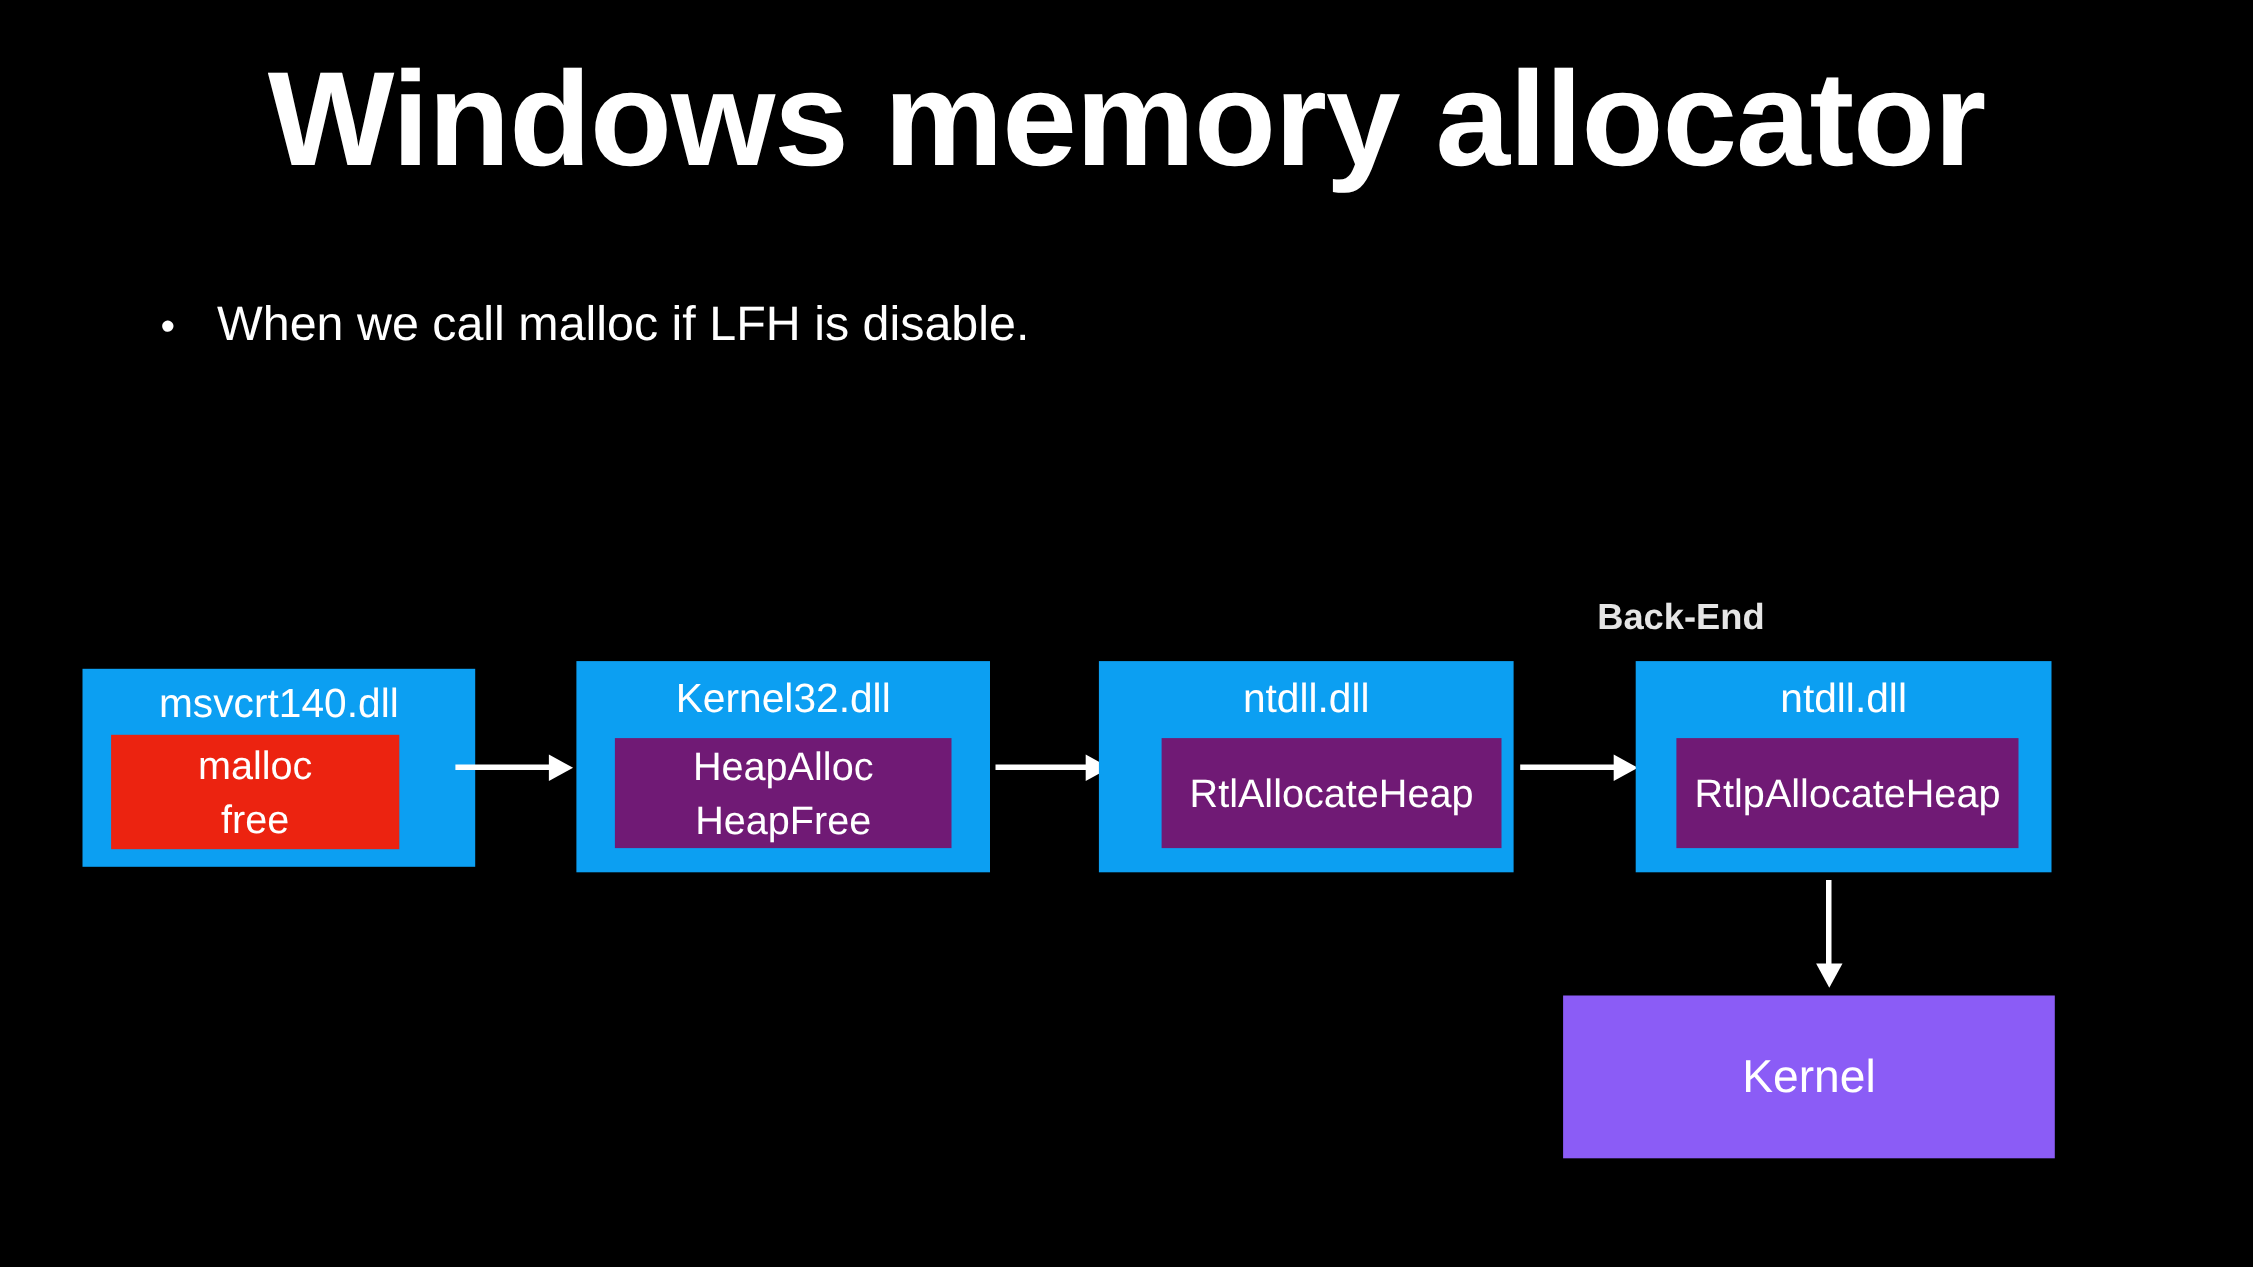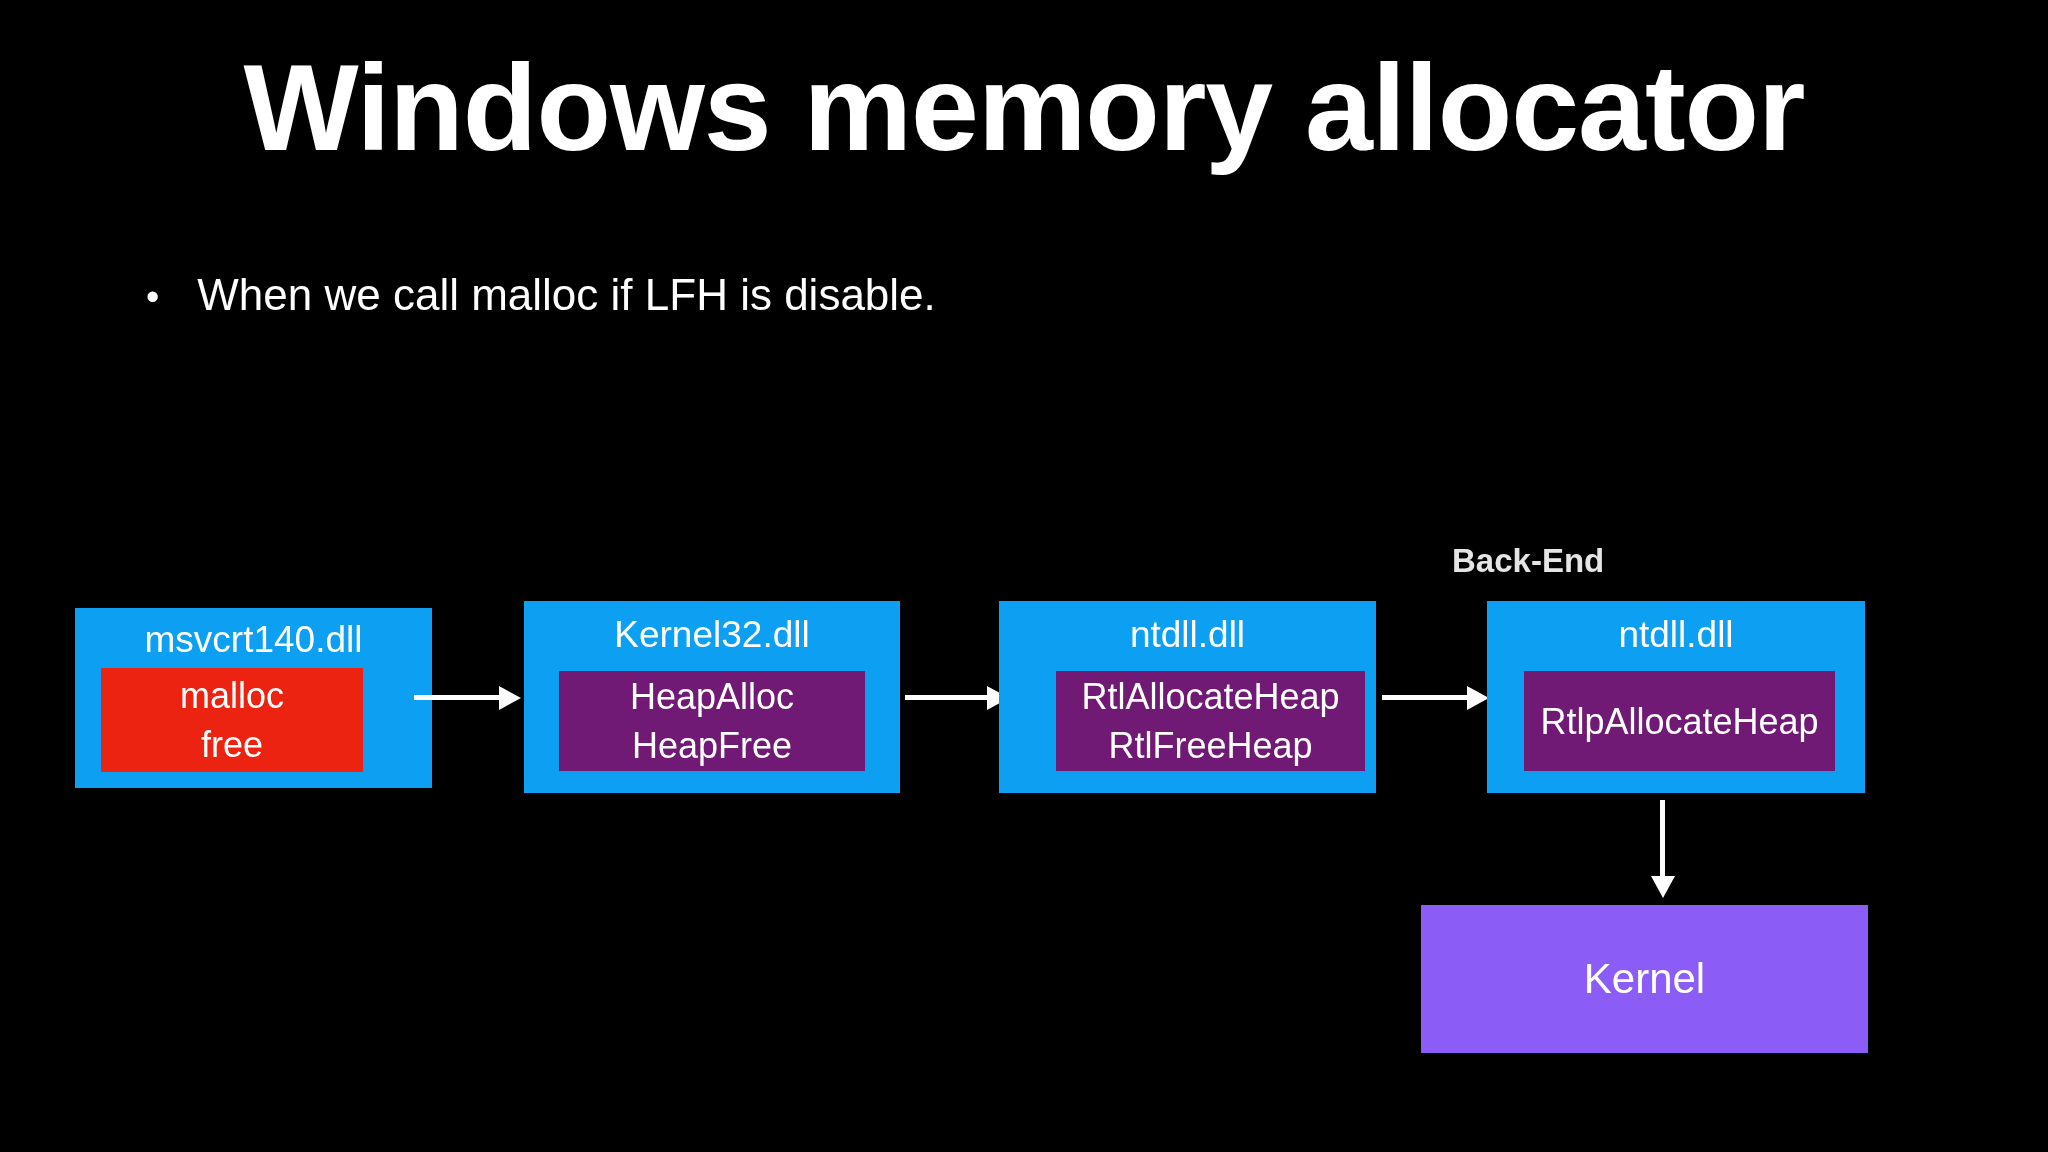--- a/index.html
+++ b/index.html
@@ -185,21 +185,20 @@
       <div>HeapFree</div>
     </div>
   </div>
 
   <div class="harrow a2"></div>
 
   <div class="module m3">
     <div class="mtitle">ntdll.dll</div>
     <div class="api green">
       <div>RtlAllocateHeap</div>
-      <div>RtlFreeHeap</div>
     </div>
   </div>
 
   <div class="harrow a3"></div>
 
   <div class="module m4">
     <div class="mtitle">ntdll.dll</div>
     <div class="api green">
       <div>RtlpAllocateHeap</div>
     </div>

